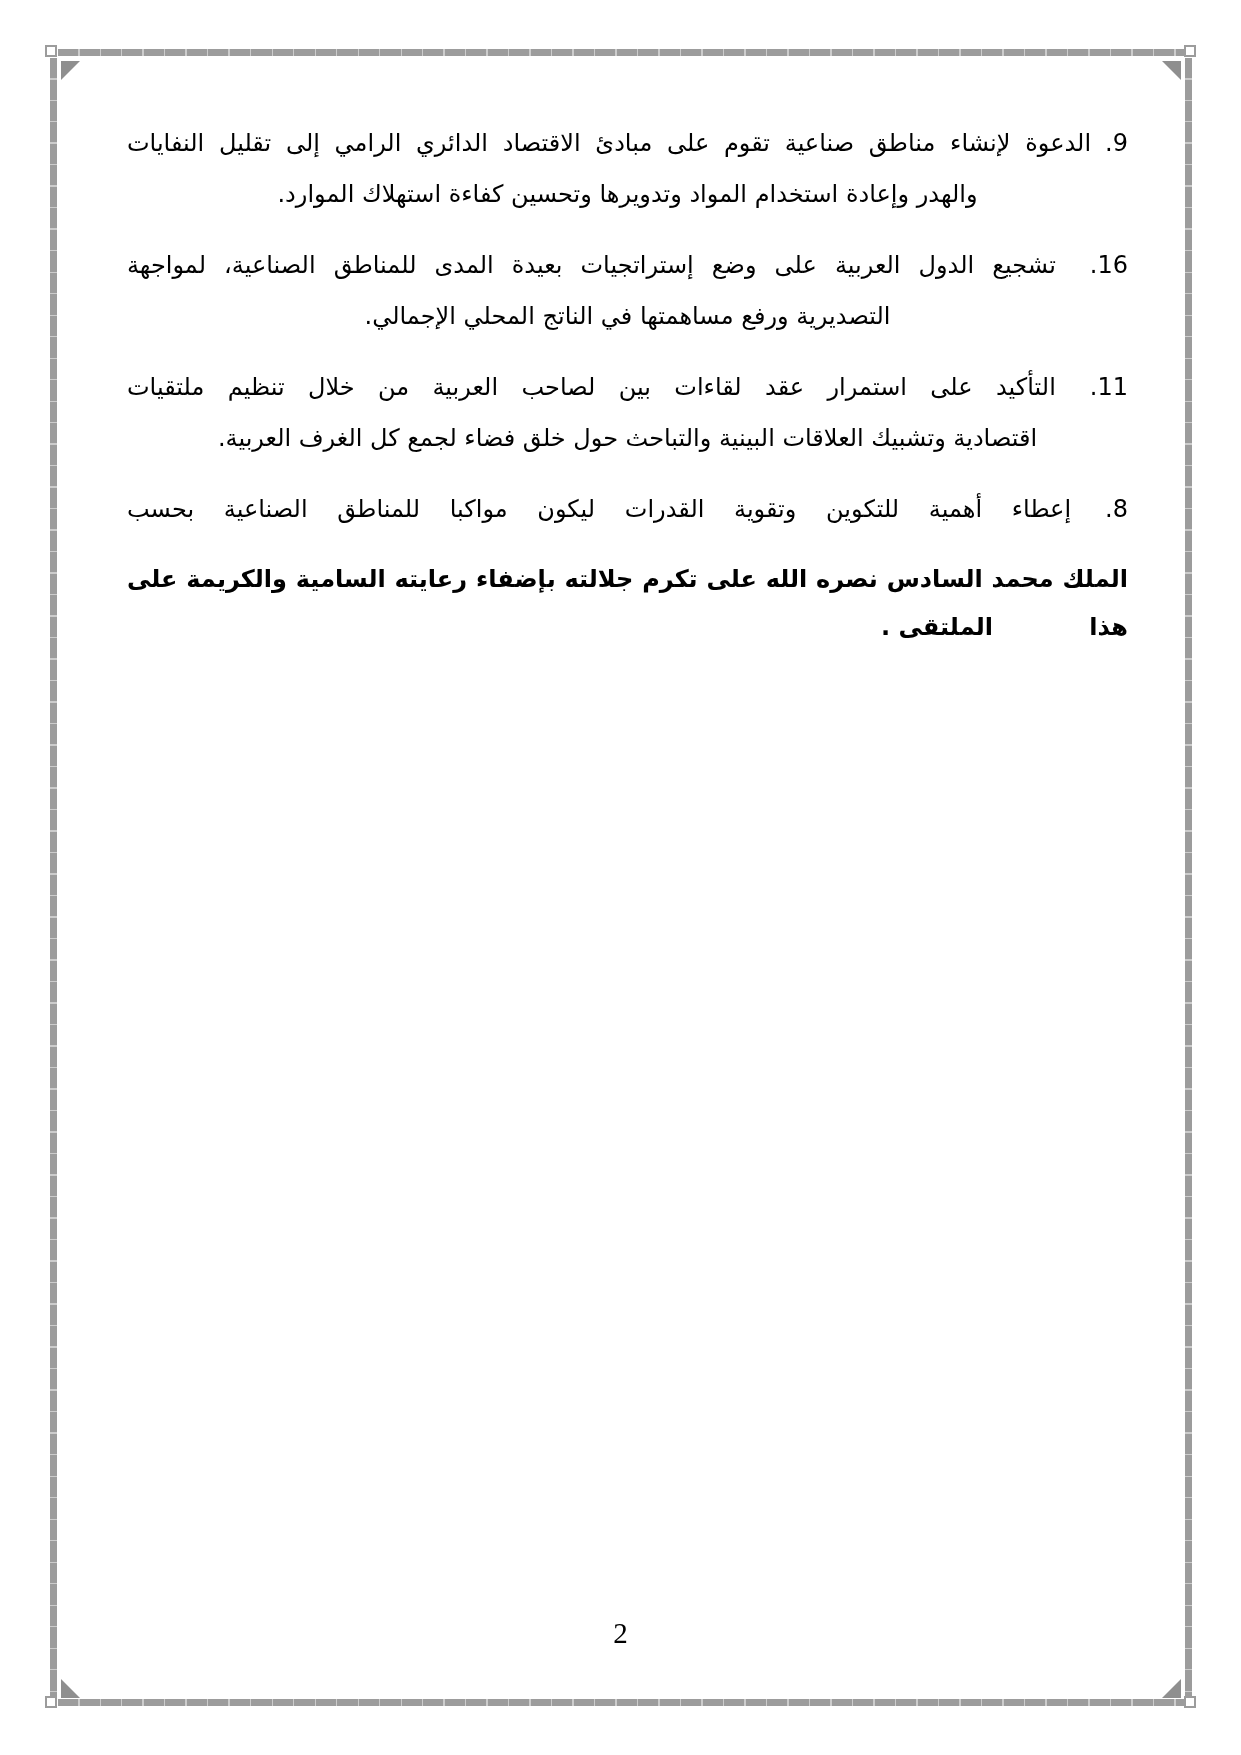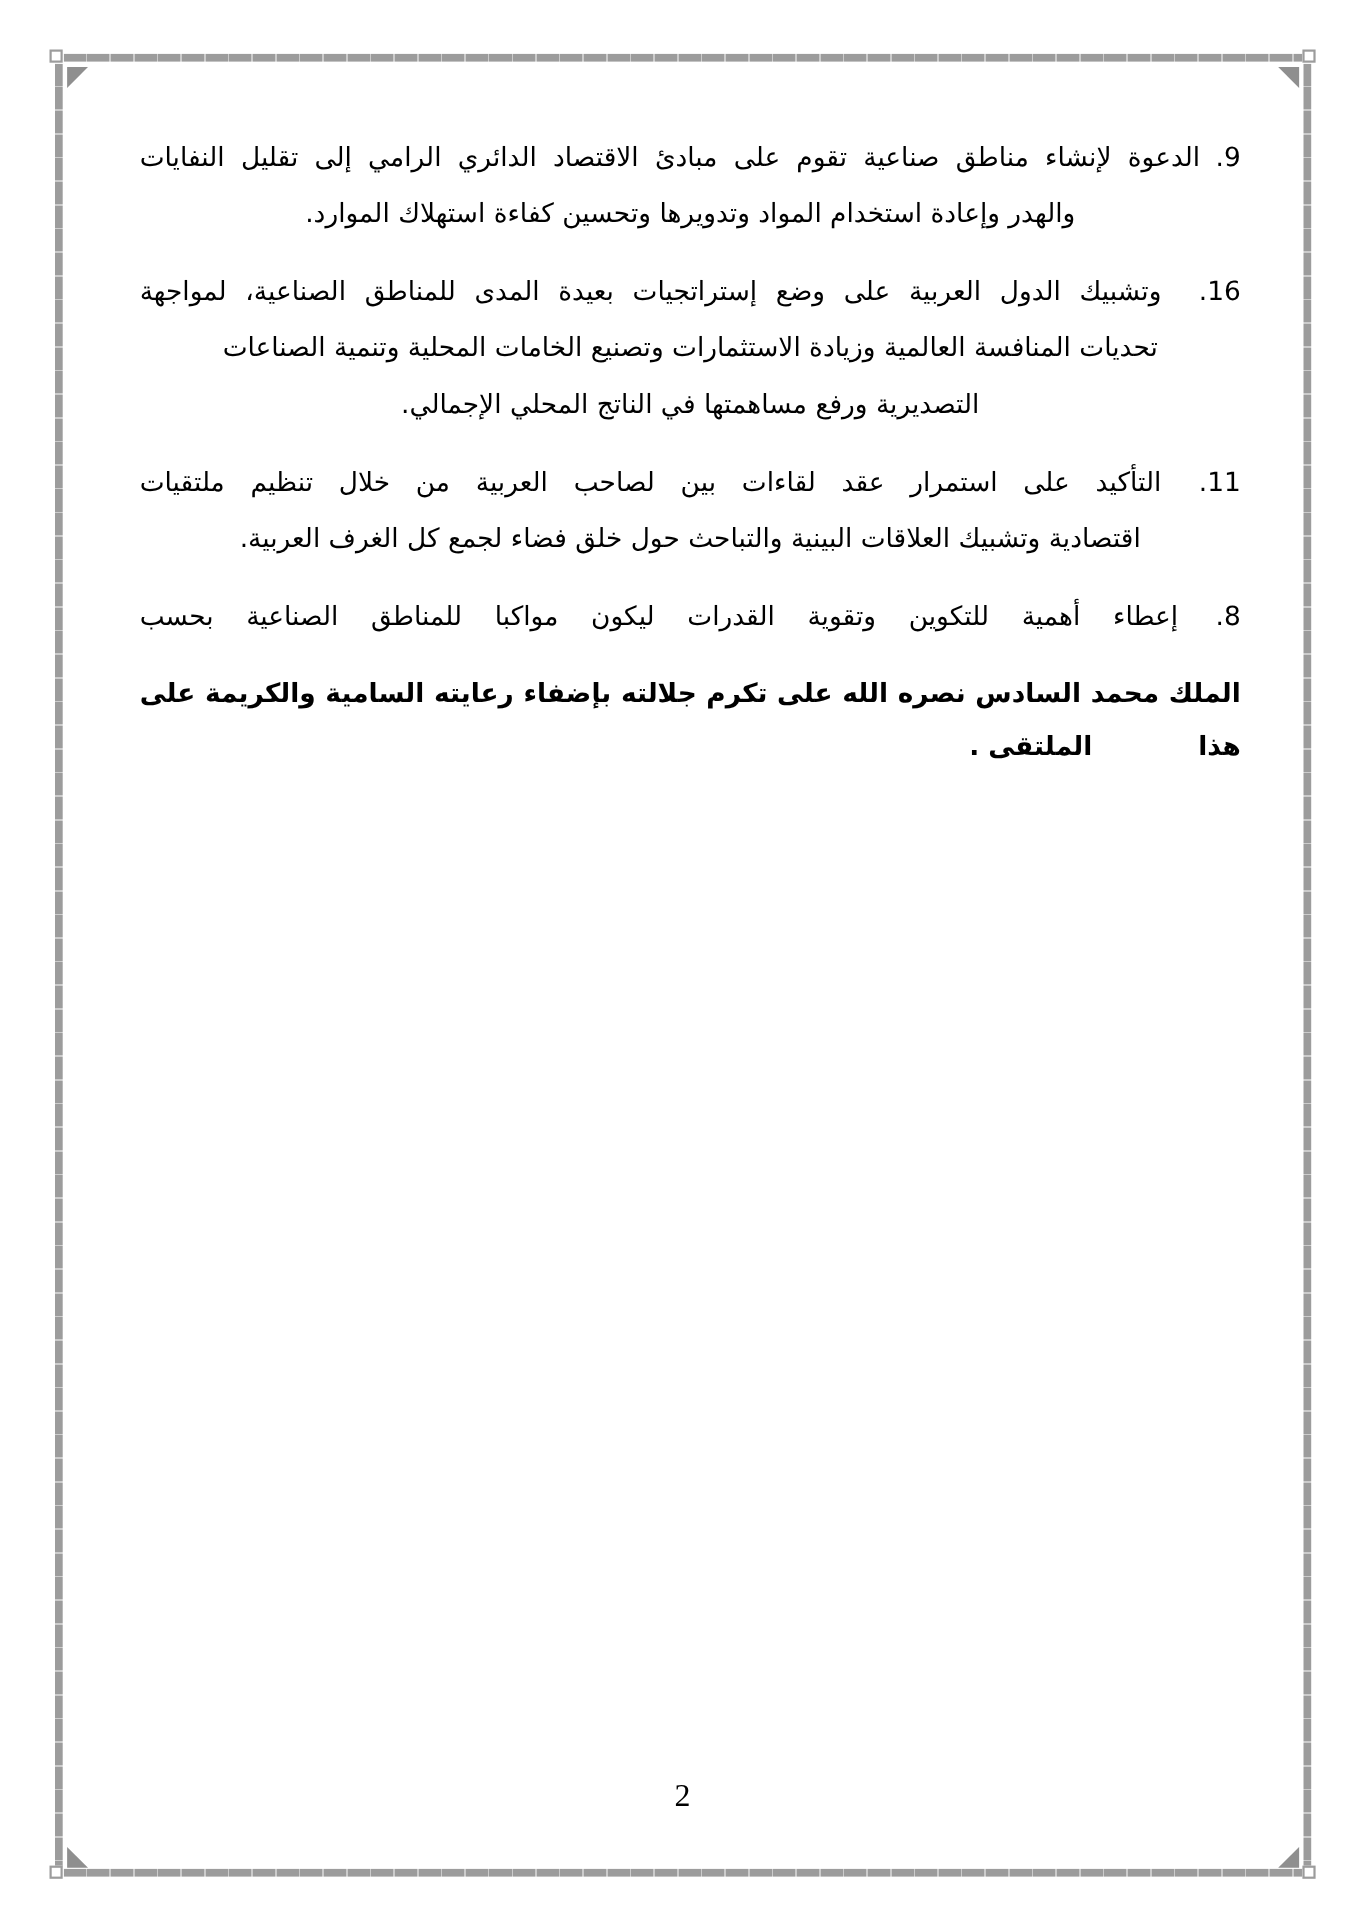--- a/index.html
+++ b/index.html
@@ -70,22 +70,21 @@
 <div class="tri tri-bl"></div>
 <div class="tri tri-br"></div>
 
 <main class="content" dir="rtl">
   <section id="list">
       <div class="item">
         <div class="line first"><span class="marker gap-narrow">9.</span><span class="text">الدعوة لإنشاء مناطق صناعية تقوم على مبادئ الاقتصاد الدائري الرامي إلى تقليل النفايات</span></div>
         <div class="line cont">والهدر وإعادة استخدام المواد وتدويرها وتحسين كفاءة استهلاك الموارد.</div>
       </div>
       <div class="item">
-        <div class="line first"><span class="marker gap-wide">16.</span><span class="text">وتشبيك الدول العربية على وضع إستراتجيات بعيدة المدى للمناطق الصناعية، لمواجهة</span></div>
-        <div class="line cont">تحديات المنافسة العالمية وزيادة الاستثمارات وتصنيع الخامات المحلية وتنمية الصناعات</div>
+        <div class="line first"><span class="marker gap-wide">16.</span><span class="text">تشجيع الدول العربية على وضع إستراتجيات بعيدة المدى للمناطق الصناعية، لمواجهة</span></div>
         <div class="line cont">التصديرية ورفع مساهمتها في الناتج المحلي الإجمالي.</div>
       </div>
       <div class="item">
         <div class="line first"><span class="marker gap-wide">11.</span><span class="text">التأكيد على استمرار عقد لقاءات بين لصاحب العربية من خلال تنظيم ملتقيات</span></div>
         <div class="line cont">اقتصادية وتشبيك العلاقات البينية والتباحث حول خلق فضاء لجمع كل الغرف العربية.</div>
       </div>
       <div class="item">
         <div class="line first"><span class="marker gap-wide">8.</span><span class="text">إعطاء أهمية للتكوين وتقوية القدرات ليكون مواكبا للمناطق الصناعية بحسب</span></div>
       </div>
     </section>

